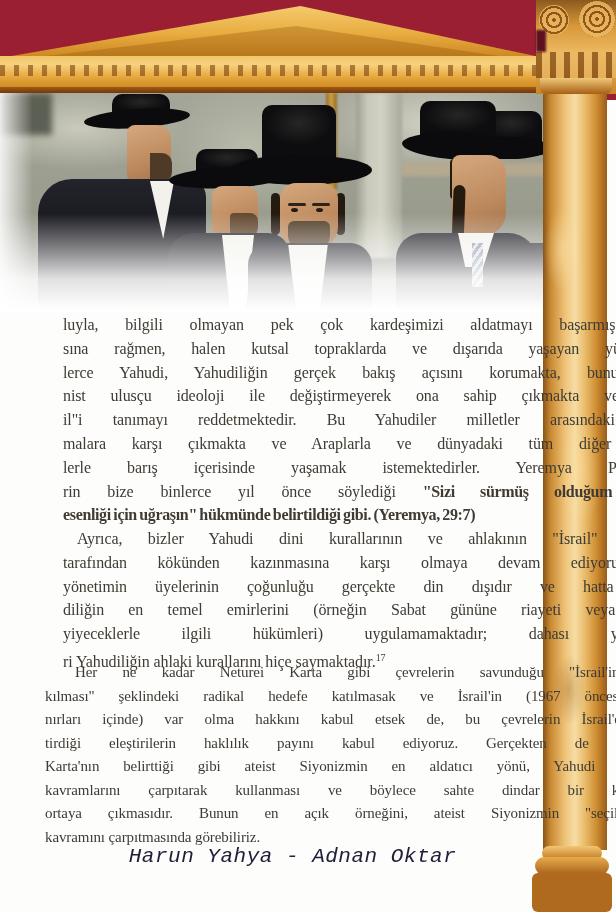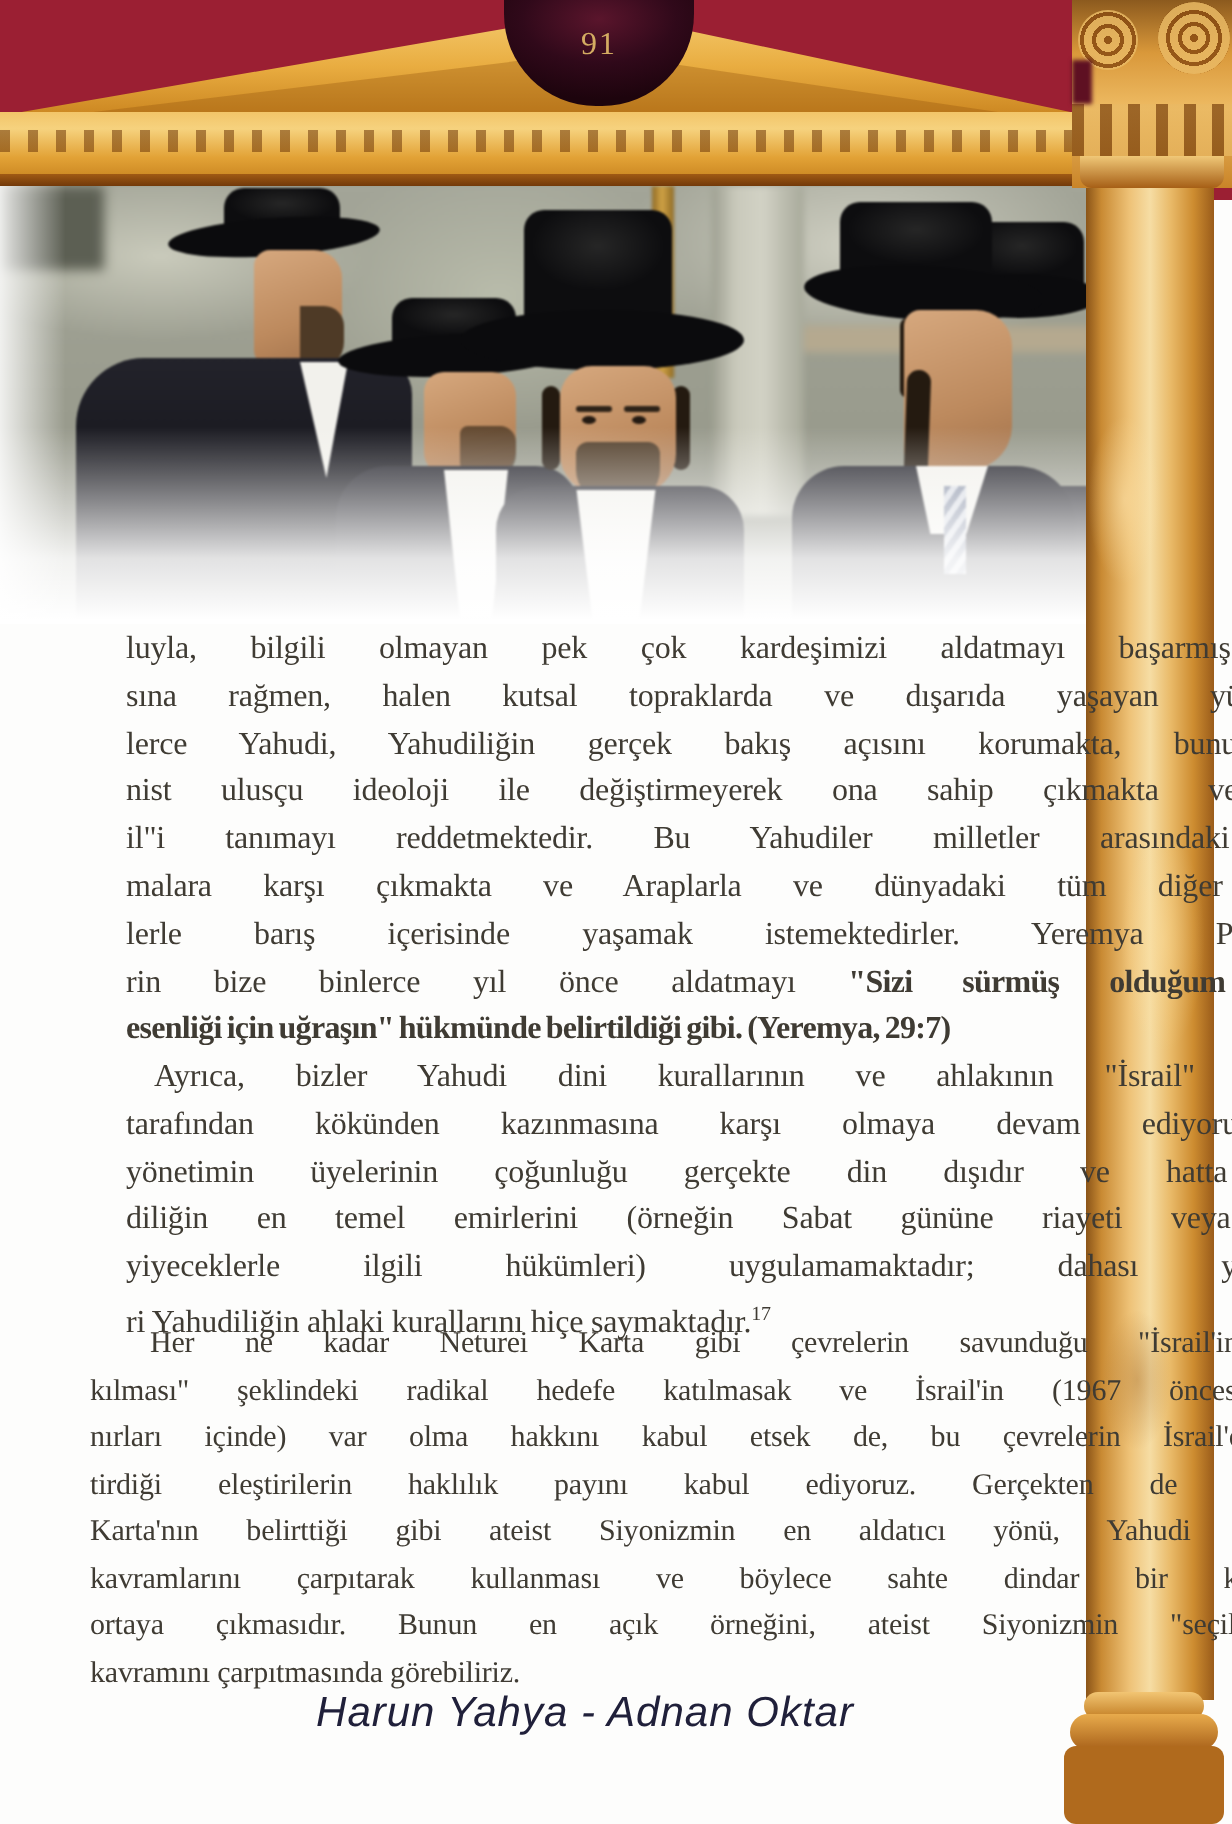--- a/index.html
+++ b/index.html
@@ -125,38 +125,35 @@
   .para3 { top:661px; }
   .line { text-align:justify; text-align-last:justify; }
   .line.last { text-align-last:left; }
   .indent1 { text-indent:14px; }
   .indent3 { text-indent:30px; }
   .b { font-weight:bold; letter-spacing:-0.35px; word-spacing:-1.2px; }
   sup.note { font-size:10px; vertical-align:6px; }
 
   .footer {
     left:45px; top:845px; width:495px; text-align:center;
-    font-family:Liberation Sans, sans-serif;
+    font-family:Liberation Mono, monospace;
     font-style:italic; font-size:21px; letter-spacing:.5px; color:#20203a;
   }
 </style>
 </head>
 <body>
 
 <div class="page">
 
   <div class="abs header-red"></div>
   <div class="abs pediment"></div>
   <div class="abs pediment-inner"></div>
   <div class="abs band">
     <div class="abs band-dentils"></div>
     <div class="abs band-shadow"></div>
-  </div>
-  <div class="abs keystone">
-    <div class="abs page-number">91</div>
   </div>
 
   <div class="abs photo">
     <div class="scene">
       <div class="wall"></div>
       <div class="abs window-dark"></div>
       <div class="abs beam"></div>
       <div class="abs pillar-light"></div>
       <div class="abs pole-y"></div>
 
@@ -229,21 +226,21 @@
 
   <div class="textblock">
     <div class="para para1 p12">
       <div class="line">luyla, bilgili olmayan pek çok kardeşimizi aldatmayı başarmış olma-</div>
       <div class="line">sına rağmen, halen kutsal topraklarda ve dışarıda yaşayan yüz bin-</div>
       <div class="line">lerce Yahudi, Yahudiliğin gerçek bakış açısını korumakta, bunu Siyo-</div>
       <div class="line">nist ulusçu ideoloji ile değiştirmeyerek ona sahip çıkmakta ve "İsra-</div>
       <div class="line">il"i tanımayı reddetmektedir. Bu Yahudiler milletler arasındaki çatış-</div>
       <div class="line">malara karşı çıkmakta ve Araplarla ve dünyadaki tüm diğer millet-</div>
       <div class="line">lerle barış içerisinde yaşamak istemektedirler. Yeremya Peygambe-</div>
-      <div class="line"><span>rin bize binlerce yıl önce aldatmayı </span><span class="b">"Sizi sürmüş olduğum kentin</span></div>
+      <div class="line"><span>rin bize binlerce yıl önce söylediği </span><span class="b">"Sizi sürmüş olduğum kentin</span></div>
       <div class="line last b">esenliği için uğraşın" hükmünde belirtildiği gibi. (Yeremya, 29:7)</div>
     </div>
 
     <div class="para para2 p12">
       <div class="line indent1">Ayrıca, bizler Yahudi dini kurallarının ve ahlakının "İsrail" yönetimi</div>
       <div class="line">tarafından kökünden kazınmasına karşı olmaya devam ediyoruz. Bu</div>
       <div class="line">yönetimin üyelerinin çoğunluğu gerçekte din dışıdır ve hatta Yahu-</div>
       <div class="line">diliğin en temel emirlerini (örneğin Sabat gününe riayeti veya haram</div>
       <div class="line">yiyeceklerle ilgili hükümleri) uygulamamaktadır; dahası yönetimle-</div>
       <div class="line last"><span>ri Yahudiliğin ahlaki kurallarını hiçe saymaktadır.</span><sup class="note">17</sup></div>

